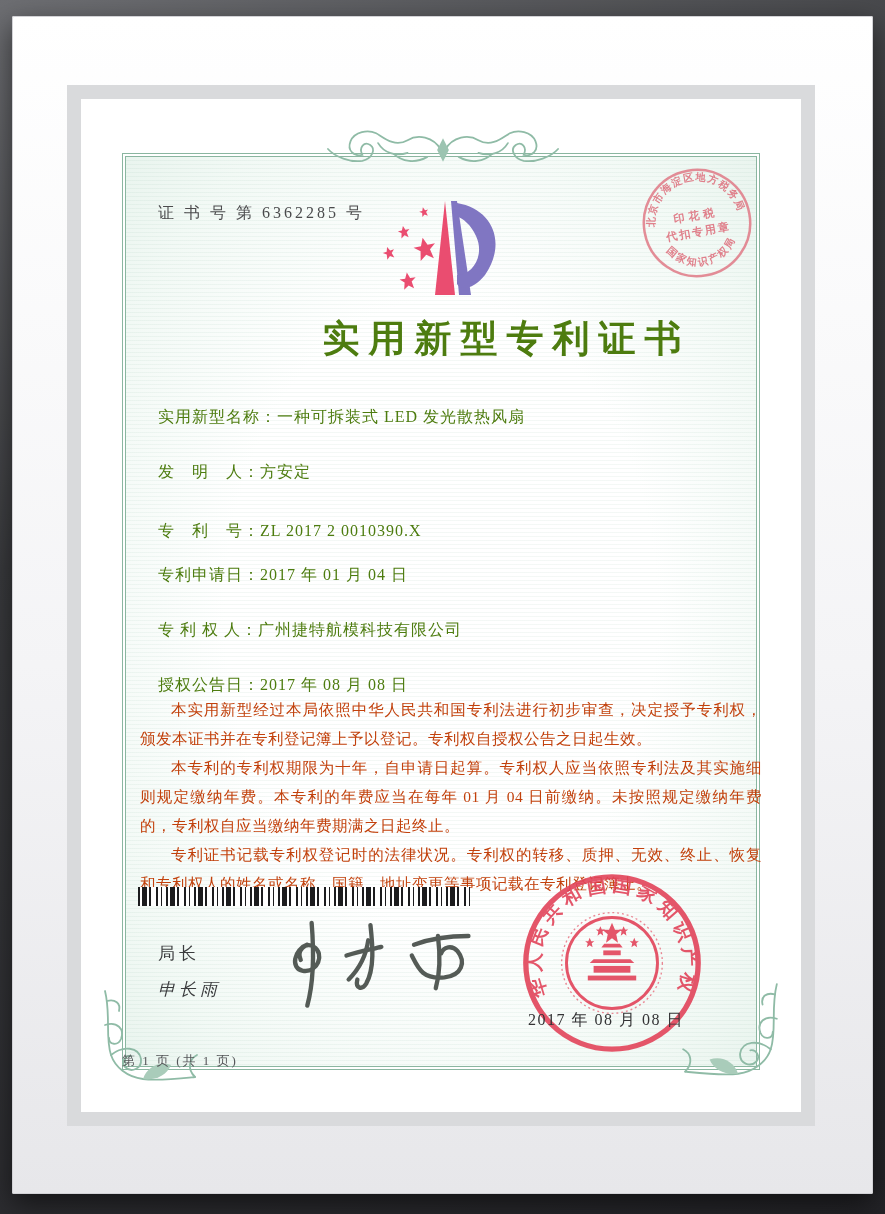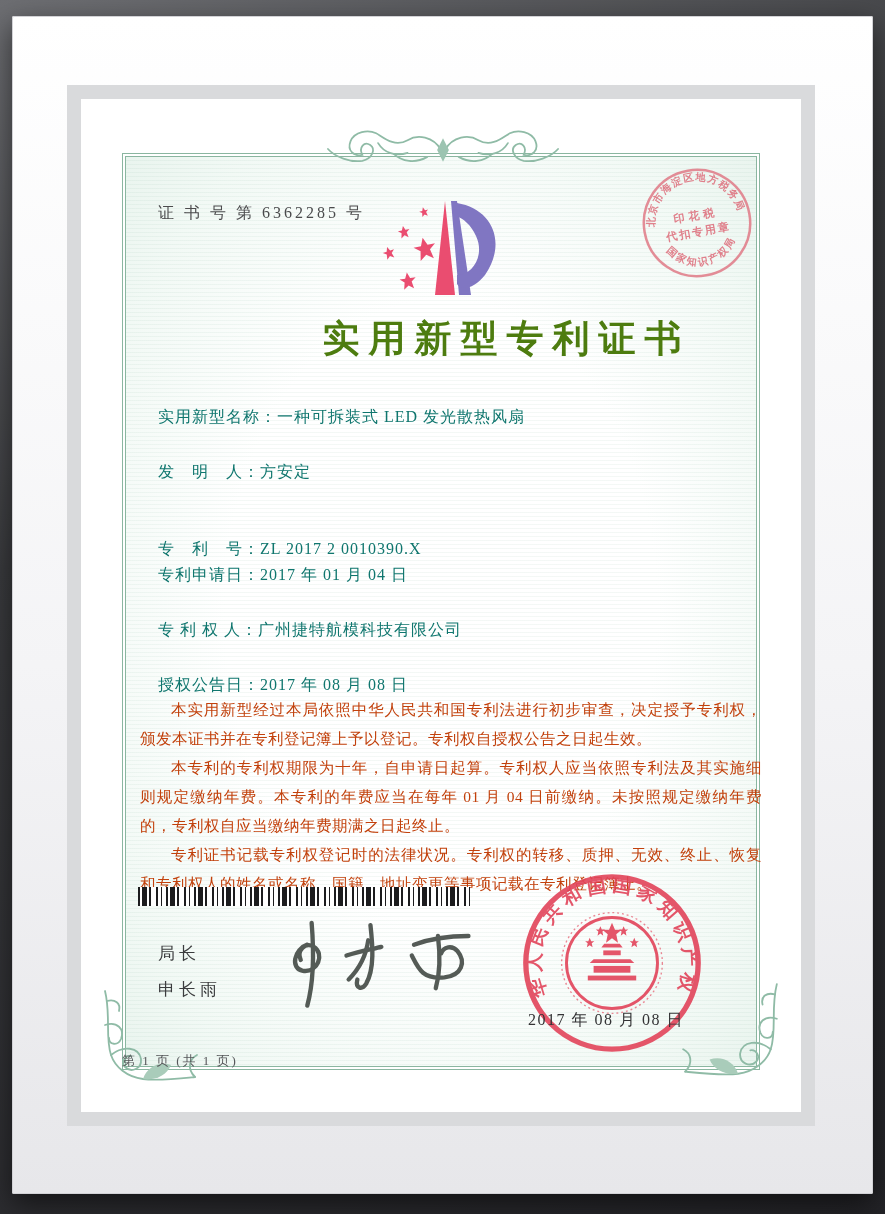--- a/index.html
+++ b/index.html
@@ -30,39 +30,39 @@
       repeating-linear-gradient(0deg,rgba(140,186,164,.10) 0 1px,transparent 1px 4px),
       radial-gradient(ellipse at center,#ffffff 48%,#f2f9f5 82%,#e9f4ee 100%);
   }
   .abs{position:absolute;}
   
   .cert-no{left:77px;top:104px;font-size:16px;letter-spacing:3px;color:#4b4b4d;}
   .title{
     left:41px;width:769px;top:215px;text-align:center;
     font-size:37px;font-weight:600;letter-spacing:9px;color:#4d7c0f;
   }
-  .field{left:77px;white-space:nowrap;font-size:16px;color:#0f766e;letter-spacing:1px;}
-  .f0{top:308px;} .f1{top:363px;} .f2{top:440px;} .f3{top:466px;} .f4{top:521px;} .f5{top:576px;}
+  .field{left:77px;white-space:nowrap;font-size:16px;color:#4d7c0f;letter-spacing:1px;}
+  .f0{top:308px;} .f1{top:363px;} .f2{top:422px;} .f3{top:466px;} .f4{top:521px;} .f5{top:576px;}
   .paras{left:59px;top:596px;width:622px;color:#c2410c;}
   .paras p{
     margin:0;font-size:15.5px;line-height:29px;text-align:justify;text-indent:2em;
     letter-spacing:.5px;
   }
   .barcode{
     left:57px;top:788px;width:332px;height:19px;
     background:repeating-linear-gradient(90deg,
       #1c1c1e 0,#1c1c1e 2px,#fff 2px,#fff 4px,
       #1c1c1e 4px,#1c1c1e 9px,#fff 9px,#fff 11px,
       #1c1c1e 11px,#1c1c1e 13px,#fff 13px,#fff 18px,
       #1c1c1e 18px,#1c1c1e 20px,#fff 20px,#fff 23px,
       #1c1c1e 23px,#1c1c1e 24px,#fff 24px,#fff 28px);
   }
   .signer{left:77px;font-family:"Liberation Sans","DejaVu Sans",sans-serif;
     font-size:17px;letter-spacing:4px;color:#3b3c3e;}
-  .signer-title{top:843px;} .signer-name{top:879px;}
+  .signer-title{top:843px;} .signer-name{top:879px;font-style:italic;}
   .signature{left:185px;top:813px;width:235px;height:98px;}
   .big-seal{left:439px;top:772px;width:184px;height:184px;z-index:2;}
   .seal-date{left:447px;top:911px;font-size:16px;letter-spacing:1.5px;color:#333335;z-index:3;}
   .footer{left:41px;width:638px;top:953px;font-size:13px;
     letter-spacing:2px;color:#56575a;}
   .tax-stamp{left:558px;top:66px;width:116px;height:116px;transform:rotate(-10deg);z-index:2;}
   .logo{left:294px;top:92px;width:130px;height:116px;}
   .orn-top{left:244px;top:27px;width:236px;height:46px;}
   .orn-bl{left:13px;top:888px;width:112px;height:104px;}
   .orn-br{left:594px;top:878px;width:112px;height:112px;transform:scaleX(-1);}

